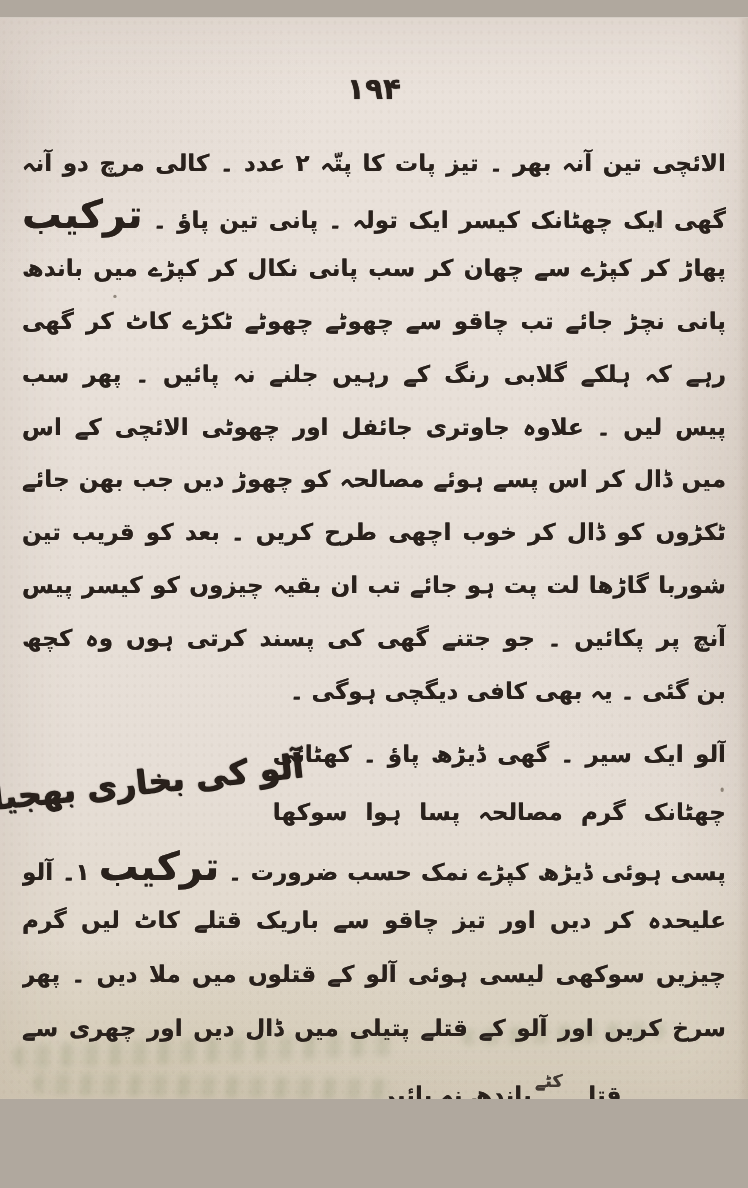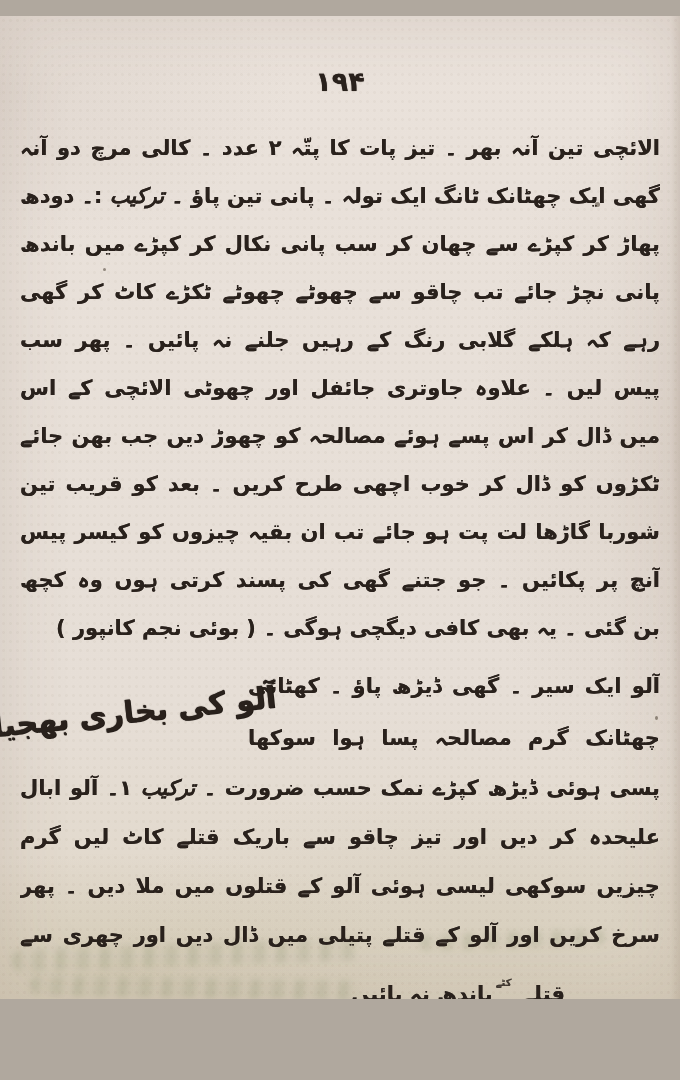--- a/index.html
+++ b/index.html
@@ -25,22 +25,22 @@
     font:700 27px/36px "DejaVu Sans",sans-serif;
     letter-spacing:3px;text-shadow:0 0 .8px #29211c;
   }
   .para{margin-top:24px;}
   .tline{
     direction:rtl;text-align:justify;text-align-last:justify;
     font:700 21px/48px "DejaVu Sans",sans-serif;
     height:48px;overflow:hidden;
     text-shadow:0 0 .6px rgba(41,33,28,.85);
   }
-  .em-term{font-size:21px;font-weight:700;letter-spacing:1px;font-style:italic;}
-  .sup-note{font-size:10px;vertical-align:15px;margin:0 3px;opacity:.85;}
+  .em-term{font-size:36px;font-weight:700;letter-spacing:1px;}
+  .sup-note{font-size:16px;vertical-align:15px;margin:0 3px;opacity:.85;}
   .splitline{
     display:flex;justify-content:space-between;align-items:baseline;
     direction:rtl;height:48px;
     font:700 21px/48px "DejaVu Sans",sans-serif;
     text-shadow:0 0 .6px rgba(41,33,28,.85);
   }
   .splitline .attr{margin-left:36px;}
   .r2head{display:flex;direction:rtl;margin-top:8px;}
   .r2intro{flex:1;min-width:0;}
   .r2intro .tline{font-size:21px;line-height:52px;height:52px;}
@@ -96,34 +96,33 @@
   <div class="stain-edge"></div>
   <div class="speck s1"></div>
   <div class="speck s2"></div>
   <div class="speck s3"></div>
 
   <div class="content">
     <div class="page-number">۱۹۴</div>
 
     <div class="para">
         <div class="tline"><span>الائچی تین آنہ بھر ۔ تیز پات کا پتّہ ۲ عدد ۔ کالی مرچ دو آنہ بھر ۔ کیسر یا زعفران دو آنہ بھر ۔</span></div>
-        <div class="tline"><span>گھی ایک چھٹانک ٹانگ ایک تولہ ۔ پانی تین پاؤ ۔ </span><span class="em-term">ترکیب</span><span> :۔ دودھ کو پھٹکری سے</span></div>
+        <div class="tline"><span>گھی ایک چھٹانک کیسر ایک تولہ ۔ پانی تین پاؤ ۔ </span><span class="em-term">ترکیب</span><span> :۔ دودھ کو پھٹکری سے</span></div>
         <div class="tline"><span>پھاڑ کر کپڑے سے چھان کر سب پانی نکال کر کپڑے میں باندھ کر ٹانگ دیں جب</span></div>
         <div class="tline"><span>پانی نچڑ جائے تب چاقو سے چھوٹے چھوٹے ٹکڑے کاٹ کر گھی میں تل لیں خیال</span></div>
         <div class="tline"><span>رہے کہ ہلکے گلابی رنگ کے رہیں جلنے نہ پائیں ۔ پھر سب مصالحہ کو پانی میں باریک</span></div>
         <div class="tline"><span>پیس لیں ۔ علاوہ جاوتری جائفل اور چھوٹی الائچی کے اس چھٹانک بھر گھی کو دیگچی</span></div>
         <div class="tline"><span>میں ڈال کر اس پسے ہوئے مصالحہ کو چھوڑ دیں جب بھن جائے تب ان کٹے ہوئے</span></div>
         <div class="tline"><span>ٹکڑوں کو ڈال کر خوب اچھی طرح کریں ۔ بعد کو قریب تین پاؤ پانی ڈال کر خوب پکائیں جب</span></div>
         <div class="tline"><span>شوربا گاڑھا لت پت ہو جائے تب ان بقیہ چیزوں کو کیسر پیس کر اسی میں ڈال دیں اور دھیمی</span></div>
         <div class="tline"><span>آنچ پر پکائیں ۔ جو جتنے گھی کی پسند کرتی ہوں وہ کچھ زیادہ ڈال دیں بس چھینے کی ترکاری</span></div>
       </div>
 
     <div class="splitline">
       <span>بن گئی ۔ یہ بھی کافی دیگچی ہوگی ۔</span>
-      <span class="attr">( بوئی نجم کانپور )</span>
     </div>
 
     <div class="r2head">
       <div class="r2intro">
           <div class="tline"><span>آلو ایک سیر ۔ گھی ڈیڑھ پاؤ ۔ کھٹائی سوکھی لیسی ہوئی آدھی</span></div>
           <div class="tline"><span>چھٹانک گرم مصالحہ پسا ہوا سوکھا ڈیڑھ تولہ ۔ مرچ سرخ</span></div>
         </div>
       <div class="r2title">
         <span class="big">آلو کی بخاری بھجیا</span>
       </div>

